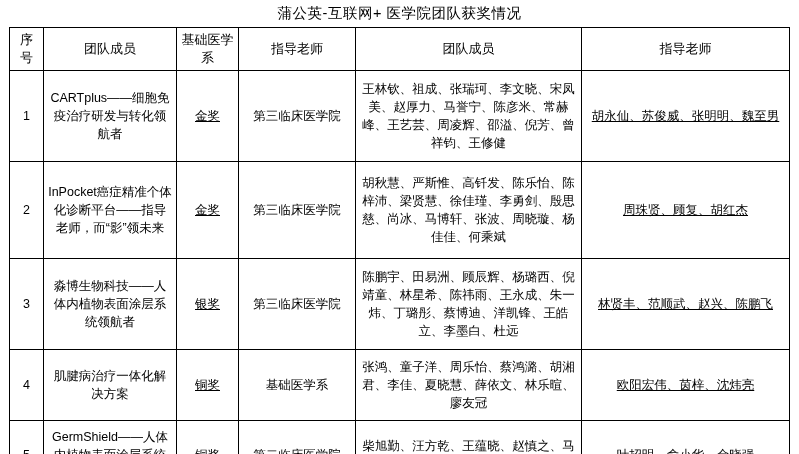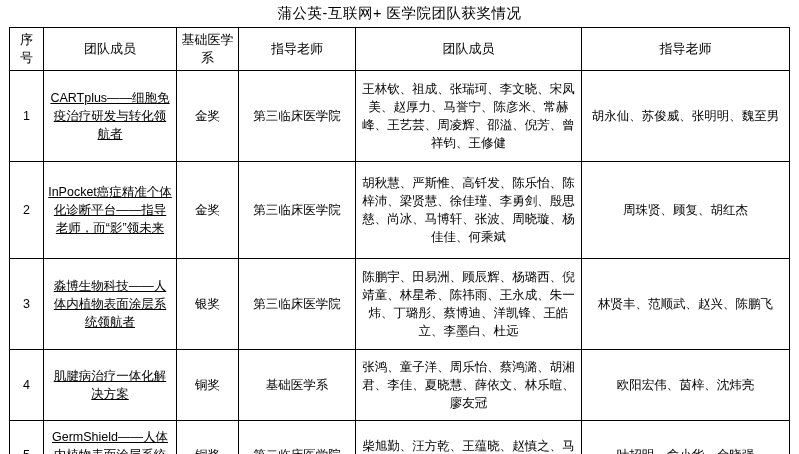--- a/index.html
+++ b/index.html
@@ -58,36 +58,36 @@
   col.c-unit { width: 117px; }
   col.c-members { width: 226px; }
   col.c-teachers { width: 208px; }
 
   td.cell-no { font-size: 13px; }
   td.cell-project {
     text-align: left;
     padding-left: 8px;
     padding-right: 6px;
     line-height: 19px;
-    text-decoration: underline;
   }
   td.cell-members {
     text-align: left;
     padding-left: 8px;
     padding-right: 6px;
     line-height: 19px;
   }
   td.cell-teachers {
     text-align: left;
     padding-left: 8px;
     padding-right: 6px;
     line-height: 19px;
+    text-decoration: underline;
   }
   td.cell-unit { line-height: 19px; }
-  td.cell-prize { line-height: 19px; }
+  td.cell-prize { line-height: 19px; text-decoration: underline; }
   tr.row-1 td, tr.row-3 td { height: 84px; }
   tr.row-2 td { height: 90px; }
   tr.row-4 td { height: 64px; }
   tr.row-5 td { height: 62px; }
 </style>
 </head>
 <body>
 
 <div class="page">
 

